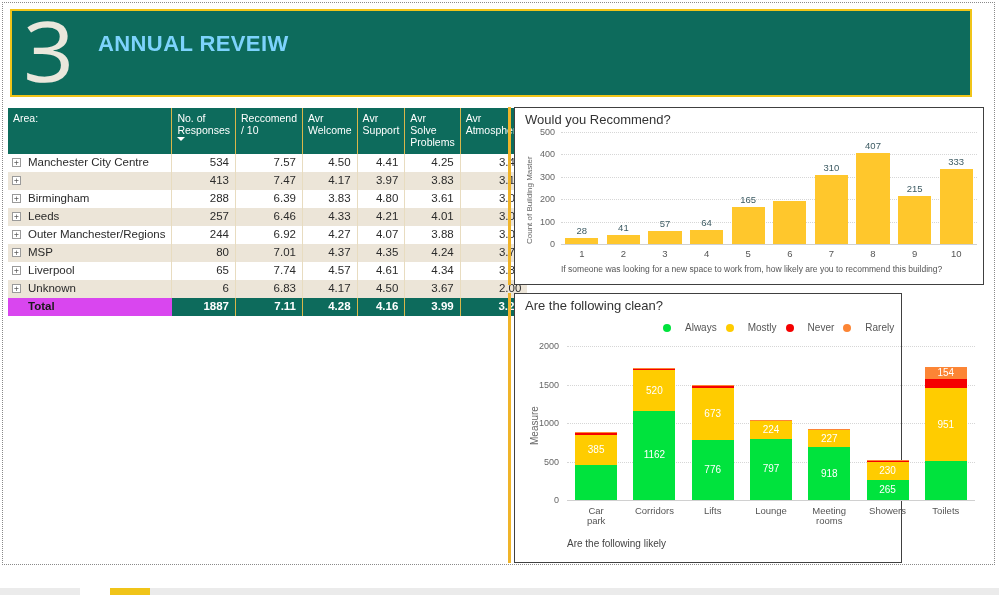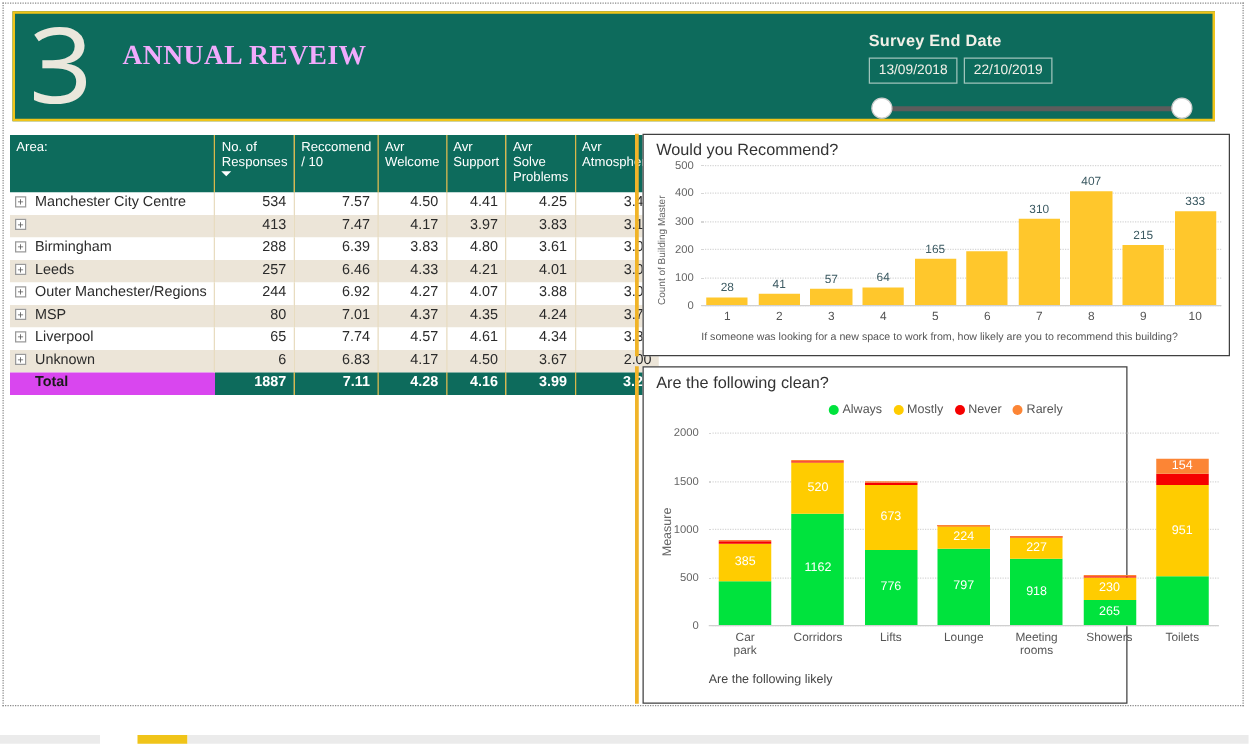--- a/index.html
+++ b/index.html
@@ -34,23 +34,23 @@
     font-family: "DejaVu Sans", sans-serif;
     font-size: 84px; line-height: 80px; font-weight: 400;
     overflow: hidden;
   }
   .title-block { position: absolute; left: 58px; top: 16px; }
   .title-line1 {
     color: #f1efe6; font-size: 22px; font-weight: bold;
     letter-spacing: .4px; line-height: 26px;
   }
   .title-line2 {
-    color: #f0abfc; font-size: 22px; font-weight: bold;
+    color: #7dd3fc; font-size: 22px; font-weight: bold;
     letter-spacing: .4px; line-height: 26px;
-    margin-left: 28px; margin-top: 4px; font-family: Liberation Serif, serif;
+    margin-left: 28px; margin-top: 4px;
   }
   .slicer { position: absolute; left: 683px; top: 14px; width: 270px; }
   .slicer-title {
     color: #f2f0e8; font-size: 13px; font-weight: bold;
     margin-bottom: 6px; letter-spacing: .2px;
   }
   .date-row { display: flex; gap: 5px; }
   .date-box {
     border: 1px solid #9fc4bb; color: #f2f0e8;
     font-size: 11px; padding: 3px 7px 4px 7px;
@@ -164,21 +164,21 @@
   .xtick {
     position: absolute; font-size: 9.5px; color: #555;
     text-align: center; line-height: 10px;
   }
 
   
   .legend {
     position: absolute; display: flex; gap: 9px;
     font-size: 10px; color: #555; align-items: center;
   }
-  .legend-item { display: flex; align-items: center; gap: 3px; }
+  .legend-item { display: flex; align-items: center; gap: 14px; }
   .legend-dot { width: 8px; height: 8px; border-radius: 50%; display: inline-block; }
 
   
   .tabstrip { position: absolute; left: 0; top: 588px; width: 999px; height: 12px; }
   .tab-seg { position: absolute; top: 0; height: 7px; }
   .tab-seg.grey-left { left: 0; width: 80px; background: #ebebeb; }
   .tab-seg.yellow { left: 110px; width: 40px; background: #f0c419; }
   .tab-seg.grey-right { left: 150px; width: 849px; background: #ebebeb; }
 </style>
 </head>
@@ -187,32 +187,20 @@
 <div id="canvas">
 
   <div class="page-frame"></div>
 
   <div class="header">
     <div class="logo-mark">Ɜ</div>
     <div class="title-block">
       <div class="title-line2">ANNUAL REVEIW</div>
     </div>
 
-    <div class="slicer">
-      <div class="slicer-title">Survey End Date</div>
-      <div class="date-row">
-        <div class="date-box">13/09/2018</div>
-        <div class="date-box">22/10/2019</div>
-      </div>
-      <div class="slider-wrap">
-        <div class="slider-track"></div>
-        <div class="slider-handle left"></div>
-        <div class="slider-handle right"></div>
-      </div>
-    </div>
   </div>
 
   <table class="matrix">
     <thead>
       <tr>
         <th style="width:146px">
           <span>Area:</span>
         </th>
         <th class="num" style="width:56px">
           <span>No. of Responses</span>

